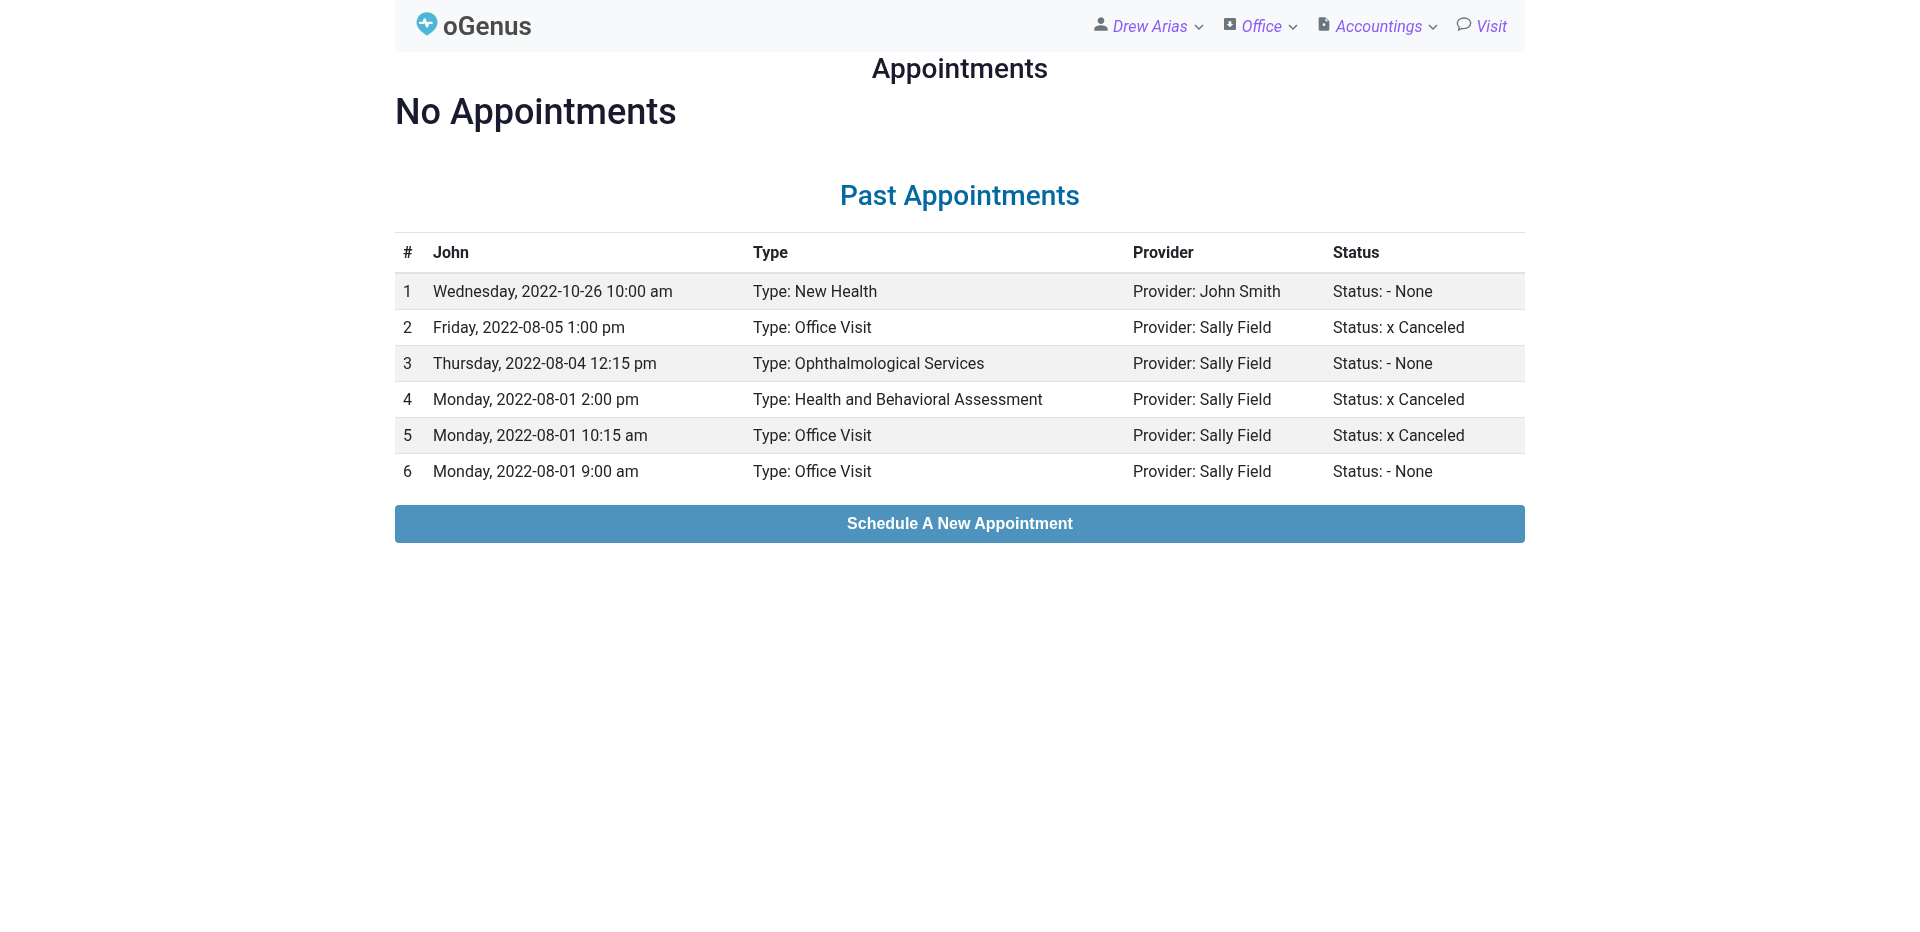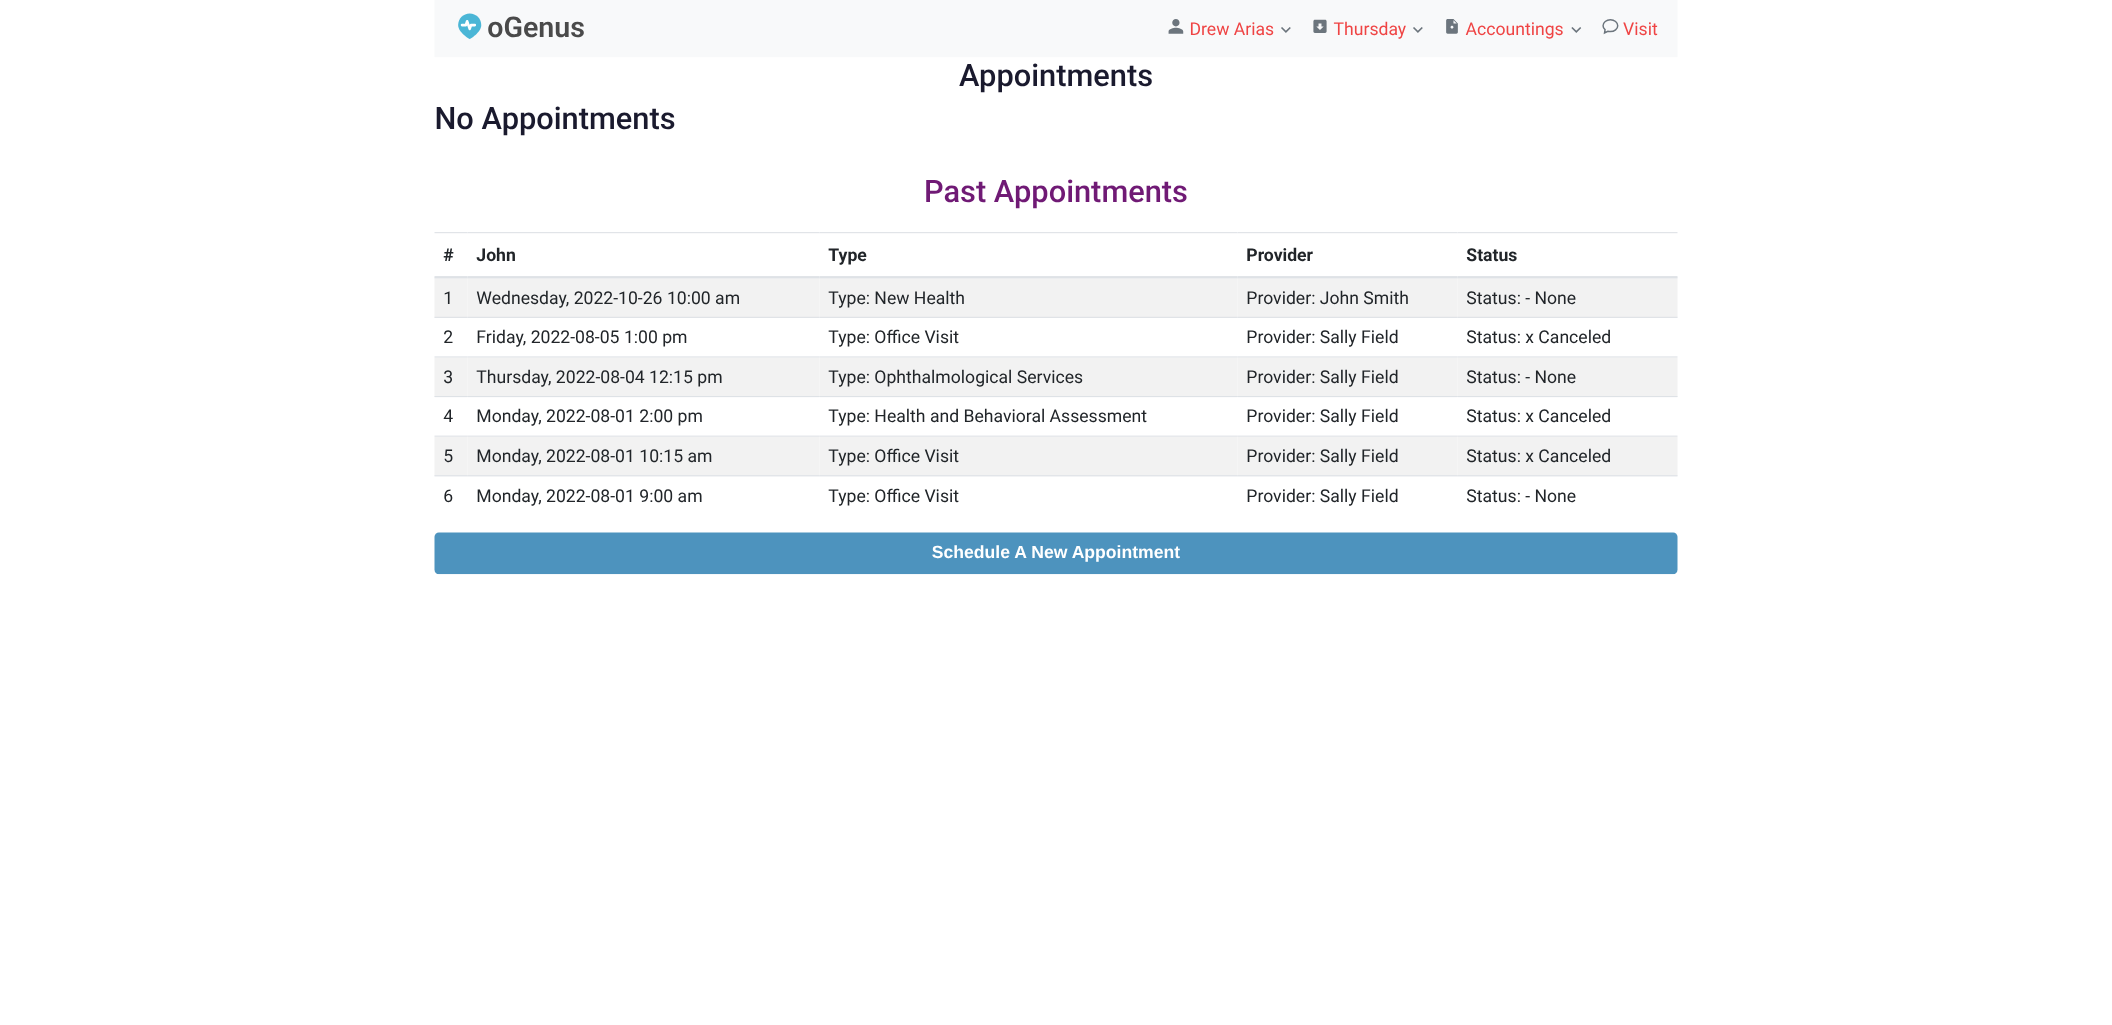--- a/index.html
+++ b/index.html
@@ -37,25 +37,26 @@
       color: #4a4a4a;
     }
     .nav-links {
       display: flex;
       align-items: center;
       padding-right: 18px;
     }
     .nav-item {
       display: flex;
       align-items: center;
-      color: #ef4444;
+      color: #8b5cf6;
       font-size: 16px;
       margin-left: 18px;
       cursor: pointer;
       white-space: nowrap;
+      font-style: italic;
     }
     .nav-item .icon {
       width: 16px;
       height: 16px;
       margin-right: 4px;
       fill: #6c757d;
     }
     .caret {
       margin-left: 6px;
       width: 10px;
@@ -66,32 +67,32 @@
     }
     h2.page-title {
       text-align: center;
       font-size: 28px;
       font-weight: 500;
       margin-top: 0;
       margin-bottom: 6px;
       color: #1a1a2e;
     }
     h3.no-appt {
-      font-size: 28px;
+      font-size: 36px;
       font-weight: 500;
       margin-bottom: 32px;
       color: #1a1a2e;
     }
     h3.past-title {
       text-align: center;
       font-size: 28px;
       font-weight: 500;
-      margin-top: 34px;
+      margin-top: 46px;
       margin-bottom: 20px;
-      color: #701a75;
+      color: #0369a1;
     }
     table {
       width: 100%;
       border-collapse: collapse;
       margin-bottom: 16px;
     }
     table thead th {
       text-align: left;
       font-weight: 700;
       padding: 10px 8px;
@@ -152,21 +153,21 @@
               <path d="M1 3l4 4 4-4" fill="none" stroke="#6c757d" stroke-width="1.5"></path>
             </svg>
         </span>
       </div>
       <div class="nav-item">
         <span>
           <svg class="icon" viewBox="0 0 24 24">
               <path d="M19 3H5c-1.1 0-2 .9-2 2v14c0 1.1.9 2 2 2h14c1.1 0 2-.9 2-2V5c0-1.1-.9-2-2-2zm-7 14l-5-5h3V8h4v4h3l-5 5z"></path>
             </svg>
         </span>
-        <span>Thursday</span>
+        <span>Office</span>
         <span>
           <svg class="caret" viewBox="0 0 10 10">
               <path d="M1 3l4 4 4-4" fill="none" stroke="#6c757d" stroke-width="1.5"></path>
             </svg>
         </span>
       </div>
       <div class="nav-item">
         <span>
           <svg class="icon" viewBox="0 0 24 24">
               <path d="M14 2H6c-1.1 0-2 .9-2 2v16c0 1.1.9 2 2 2h12c1.1 0 2-.9 2-2V8l-6-6zm0 6V3.5L18.5 8H14zm-2 3c1.1 0 2 .9 2 2s-.9 2-2 2-2-.9-2-2 .9-2 2-2z"></path>

